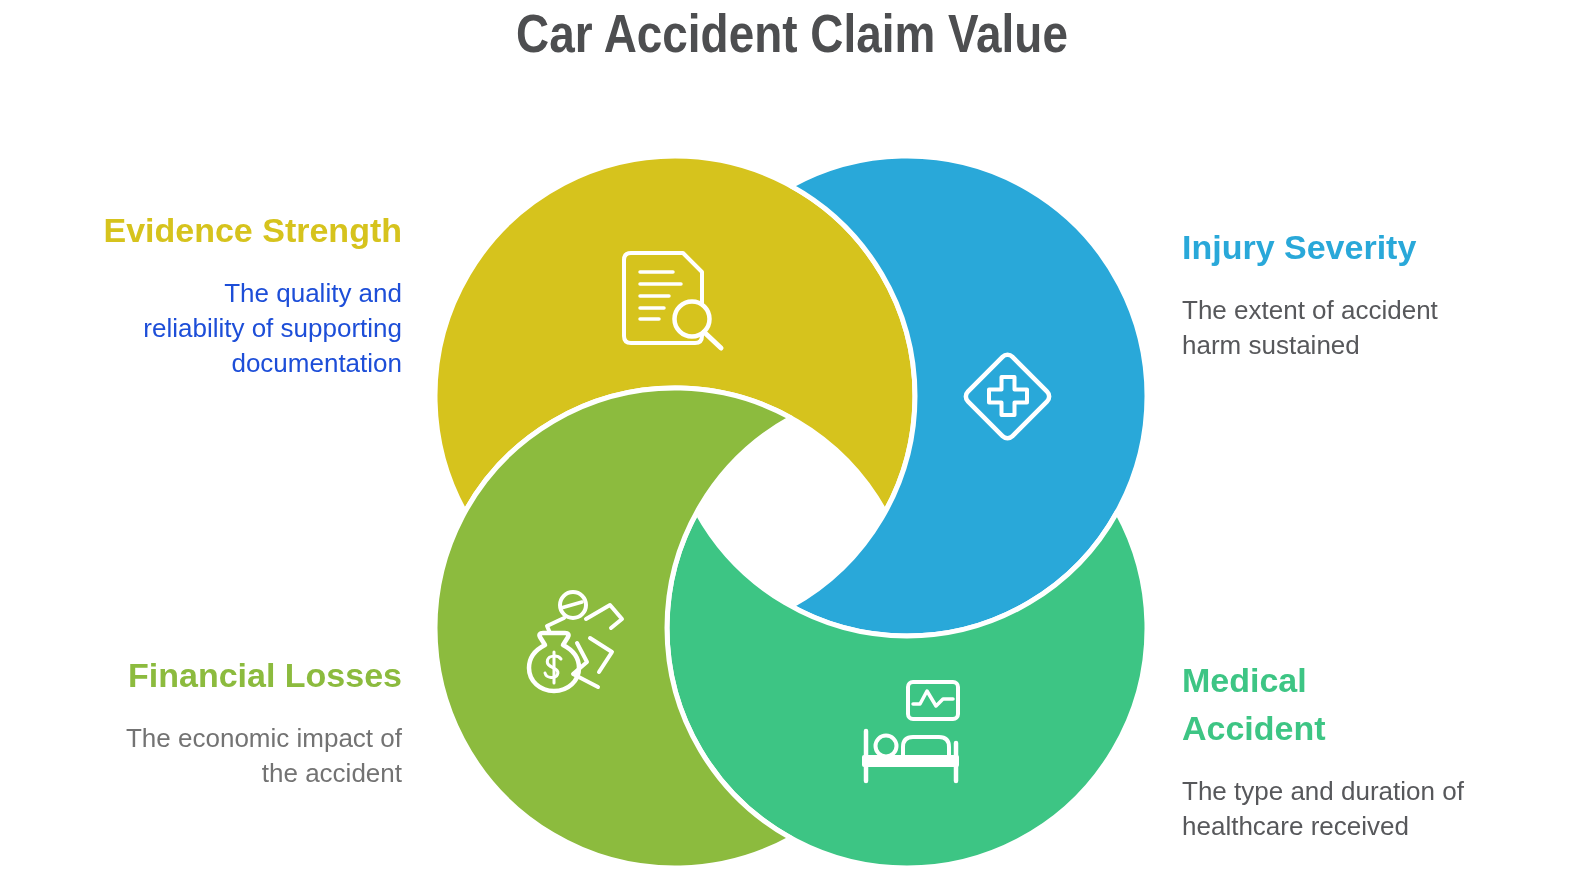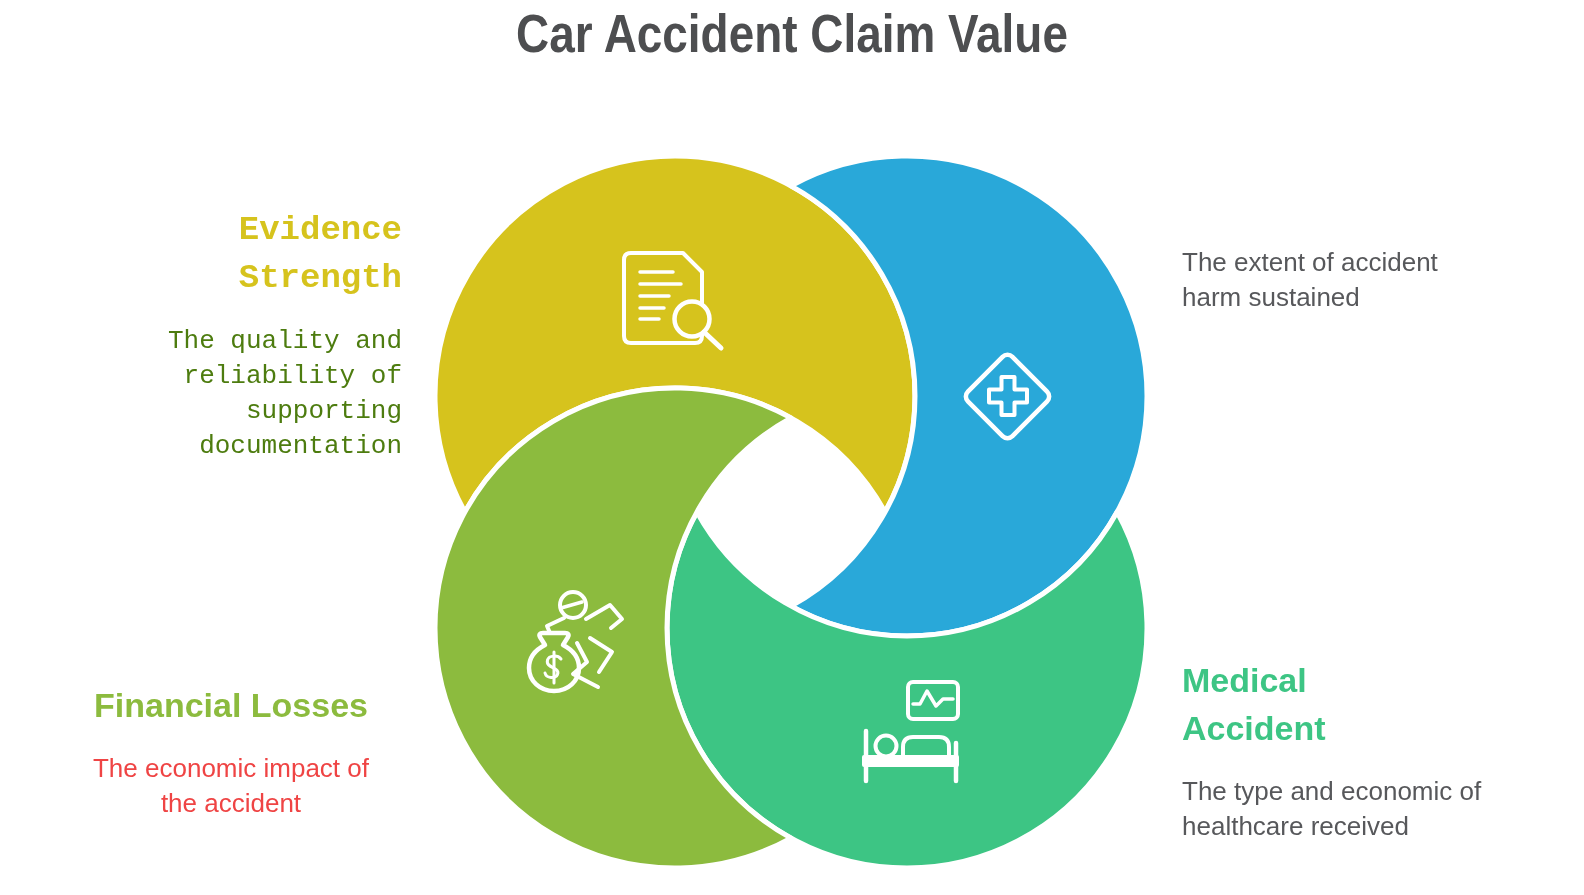--- a/index.html
+++ b/index.html
@@ -21,23 +21,23 @@
   .icon { stroke: #fff; fill: none; stroke-width: 4; stroke-linecap: round; stroke-linejoin: round; }
   .factor-block { position: absolute; margin: 0; }
   .factor-title {
     margin: 0; font-size: 34px; line-height: 48px; font-weight: 700;
     white-space: pre-line;
   }
   .factor-desc {
     margin: 22px 0 0 0; font-size: 26px; line-height: 35px;
     white-space: pre-line;
   }
-  .evidence  { left: 60px;   top: 206px; width: 342px; text-align: right; font-family: Liberation Mono, monospace; }
+  .evidence  { left: 60px;   top: 206px; width: 342px; text-align: right; }
   .injury    { left: 1182px; top: 223px; width: 350px; text-align: left; }
-  .financial { left: 60px;   top: 681px; width: 342px; text-align: center; }
+  .financial { left: 60px;   top: 651px; width: 342px; text-align: right; }
   .medical   { left: 1182px; top: 656px; width: 350px; text-align: left; }
   .medical .factor-title { max-width: 255px; }
 </style>
 </head>
 <body>
 
 <main class="canvas">
 
   <h1 class="main-title" style="color: rgb(77, 78, 80);">Car Accident Claim Value</h1>
 
@@ -88,35 +88,36 @@
       <path stroke-width="4.5" d="M 866 731 V 781"></path>
       <path stroke-width="4.5" d="M 956 743 V 781"></path>
       <circle cx="886" cy="746" r="10.5"></circle>
       <path d="M 903 756 L 903 747 Q 903 737 913 737 L 939 737 Q 949 737 949 747 L 949 756"></path>
       <rect x="862" y="755" width="97" height="12" rx="2" fill="#ffffff" stroke="none"></rect>
     </g>
   </svg>
 
   <section class="factor-block evidence">
     <h2 class="factor-title" style="color: rgb(214, 195, 29);">Evidence Strength</h2>
-    <p class="factor-desc" style="color: #4d7c0f;">The quality and
+    <p class="factor-desc" style="color: #1d4ed8;">The quality and
 reliability of supporting
 documentation</p>
   </section>
 
   <section class="factor-block injury">
+    <h2 class="factor-title" style="color: rgb(41, 168, 217);">Injury Severity</h2>
     <p class="factor-desc" style="color: rgb(87, 88, 91);">The extent of accident
 harm sustained</p>
   </section>
 
   <section class="factor-block financial">
     <h2 class="factor-title" style="color: rgb(140, 187, 62);">Financial Losses</h2>
-    <p class="factor-desc" style="color: #ef4444;">The economic impact of
+    <p class="factor-desc" style="color: #737373;">The economic impact of
 the accident</p>
   </section>
 
   <section class="factor-block medical">
     <h2 class="factor-title" style="color: rgb(61, 197, 132);">Medical Accident</h2>
-    <p class="factor-desc" style="color: rgb(87, 88, 91);">The type and economic of
+    <p class="factor-desc" style="color: rgb(87, 88, 91);">The type and duration of
 healthcare received</p>
   </section>
 
 </main>
 
 </body></html>

